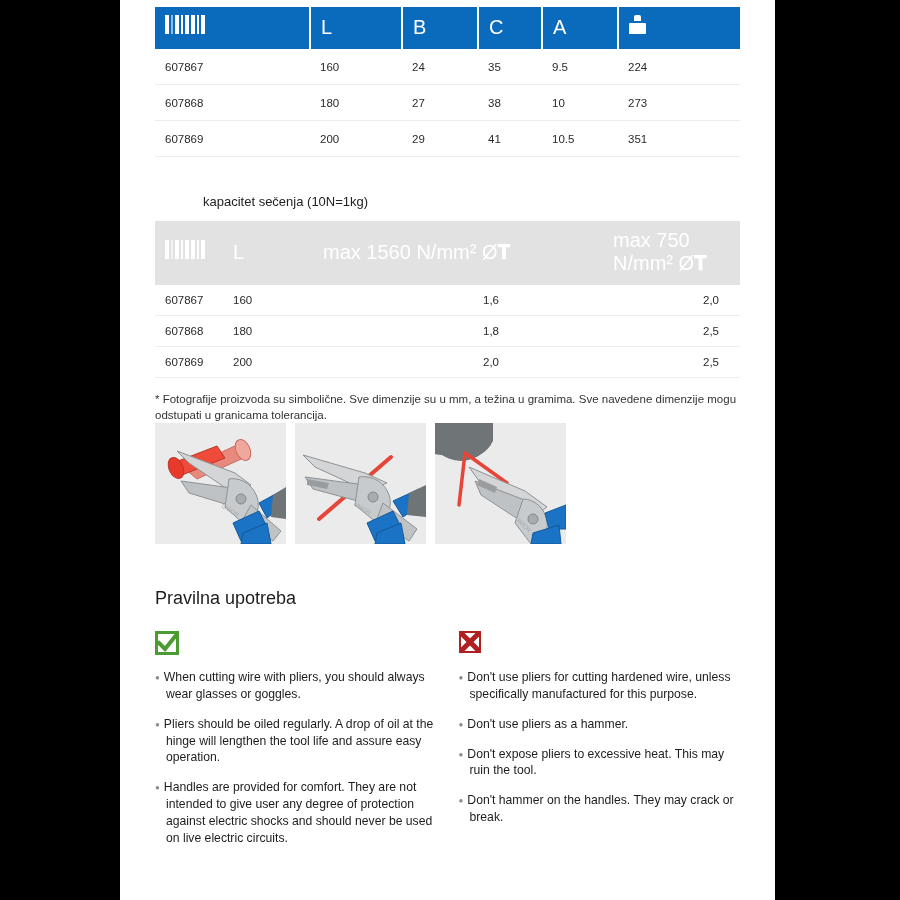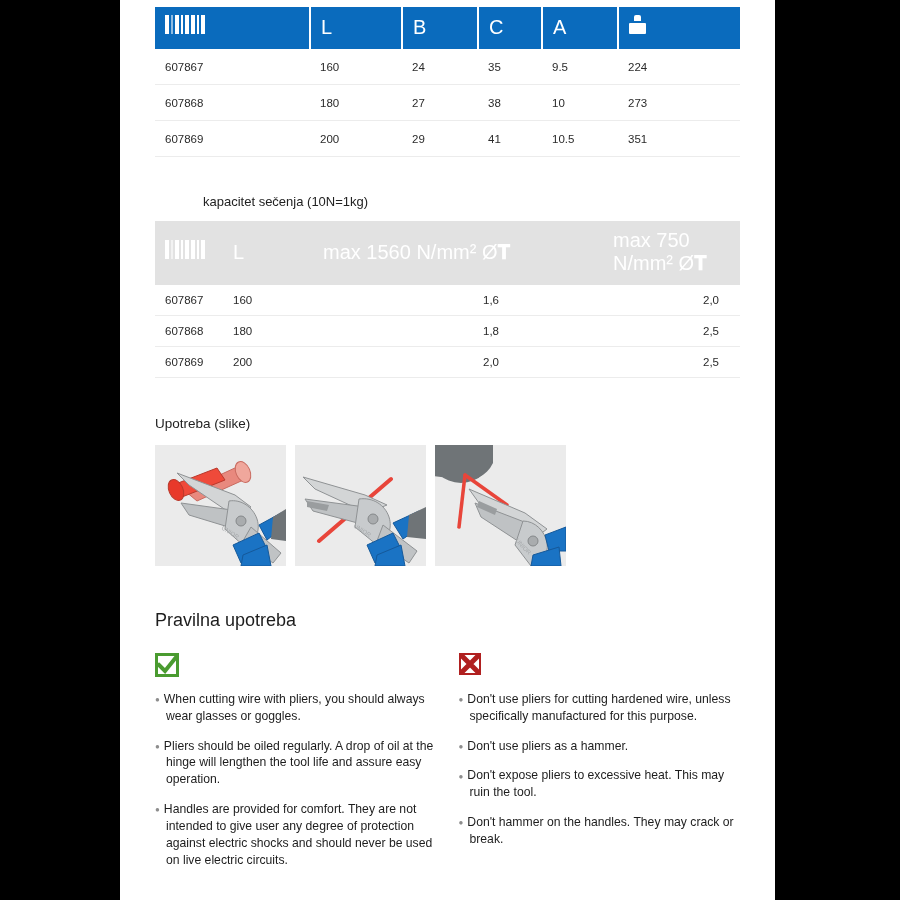--- a/index.html
+++ b/index.html
@@ -230,22 +230,22 @@
       </tr>
       <tr>
         <td class="first">607869</td>
         <td>200</td>
         <td class="ctr">2,0</td>
         <td class="ctr2">2,5</td>
       </tr>
     </tbody>
   </table>
 
-
-  <div class="usage-title">Upotreba (slike)</div>
+  <div class="footnote">* Fotografije proizvoda su simbolične. Sve dimenzije su u mm, a težina u gramima. Sve navedene dimenzije mogu odstupati u granicama tolerancija.</div>
+
 
   <div class="figs">
 
     <div class="fig">
       <svg viewBox="0 0 131 121">
         <rect width="131" height="121" fill="#ebebeb"></rect>
         <g>
           <path d="M30 46 L82 22 L95 32 L42 56 Z" fill="#e8897e" stroke="#c96a5f" stroke-width="1"></path>
           <ellipse cx="88" cy="27" rx="7" ry="11" transform="rotate(-24 88 27)" fill="#f0a79c" stroke="#c96a5f" stroke-width="1"></ellipse>
           <path d="M18 40 L62 23 L70 35 L27 52 Z" fill="#ef4a3a" stroke="#b8382b" stroke-width="1"></path>

